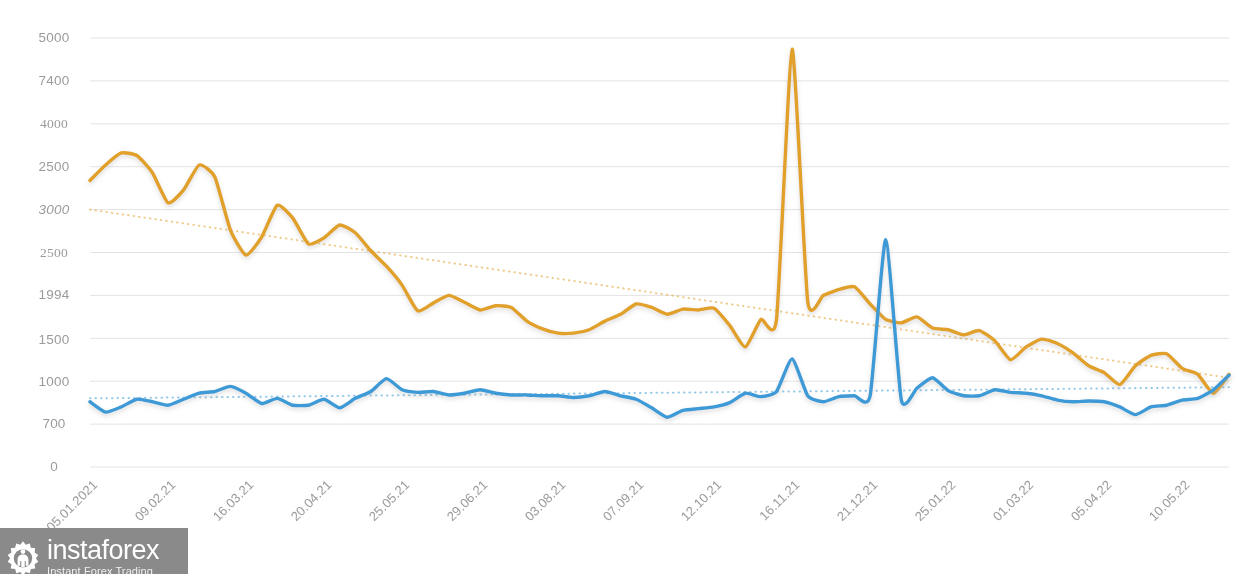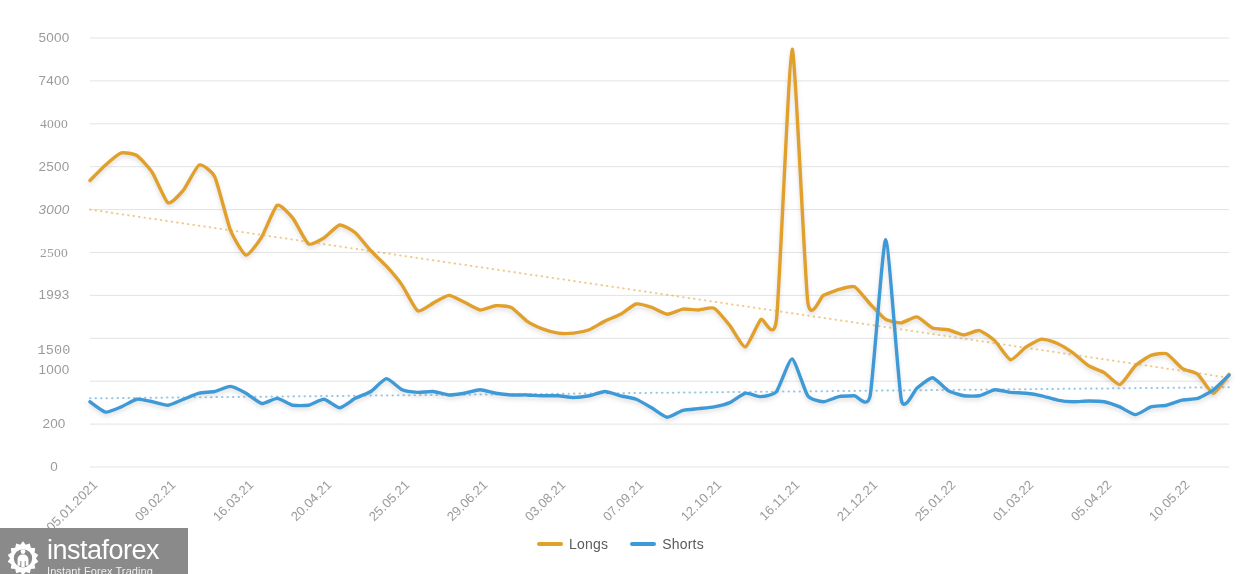--- a/index.html
+++ b/index.html
@@ -162,24 +162,24 @@
         <line x1="90" y1="398.36" x2="1229" y2="387.206" stroke="#3d9ad6" stroke-width="2" stroke-linecap="round" stroke-dasharray="0.5 5" opacity="0.55" fill="none"></line>
       </g>
     <g id="series-lines">
         <path d="M 90.00 180.43 C 91.43 179.01, 102.74 167.50, 105.60 164.98 C 108.46 162.47, 118.34 153.84, 121.21 152.97 C 124.07 152.11, 133.95 153.74, 136.81 155.55 C 139.67 157.35, 149.55 168.38, 152.41 172.71 C 155.27 177.03, 165.15 201.16, 168.01 202.74 C 170.87 204.31, 180.76 193.33, 183.62 189.87 C 186.48 186.41, 196.36 166.16, 199.22 164.98 C 202.08 163.80, 211.96 171.02, 214.82 177.00 C 217.68 182.97, 227.56 223.03, 230.42 230.19 C 233.29 237.35, 243.17 254.44, 246.03 255.07 C 248.89 255.70, 258.77 241.62, 261.63 237.06 C 264.49 232.49, 274.37 207.04, 277.23 205.31 C 280.09 203.58, 289.98 214.64, 292.84 218.18 C 295.70 221.72, 305.58 242.11, 308.44 243.92 C 311.30 245.73, 321.18 239.64, 324.04 237.91 C 326.90 236.18, 336.78 225.52, 339.64 225.04 C 342.50 224.57, 352.39 230.41, 355.25 232.77 C 358.11 235.13, 367.99 247.72, 370.85 250.78 C 373.71 253.85, 383.59 263.08, 386.45 266.23 C 389.31 269.37, 399.19 281.01, 402.05 285.10 C 404.92 289.19, 414.80 309.19, 417.66 310.84 C 420.52 312.50, 430.40 304.54, 433.26 303.12 C 436.12 301.71, 446.00 295.48, 448.86 295.40 C 451.72 295.32, 461.61 300.93, 464.47 302.26 C 467.33 303.60, 477.21 309.67, 480.07 309.99 C 482.93 310.30, 492.81 305.93, 495.67 305.70 C 498.53 305.46, 508.41 306.00, 511.27 307.41 C 514.13 308.83, 524.02 319.17, 526.88 321.14 C 529.74 323.11, 539.62 327.76, 542.48 328.86 C 545.34 329.96, 555.22 332.76, 558.08 333.15 C 560.94 333.55, 570.82 333.47, 573.68 333.15 C 576.55 332.84, 586.43 330.82, 589.29 329.72 C 592.15 328.62, 602.03 322.56, 604.89 321.14 C 607.75 319.72, 617.63 315.85, 620.49 314.28 C 623.35 312.70, 633.24 304.61, 636.10 303.98 C 638.96 303.35, 648.84 306.47, 651.70 307.41 C 654.56 308.36, 664.44 314.12, 667.30 314.28 C 670.16 314.43, 680.04 309.52, 682.90 309.13 C 685.76 308.73, 695.65 310.06, 698.51 309.99 C 701.37 309.91, 711.25 306.85, 714.11 308.27 C 716.97 309.69, 726.85 321.89, 729.71 325.43 C 732.57 328.97, 742.45 347.43, 745.32 346.88 C 748.18 346.33, 758.06 321.94, 760.92 319.42 C 763.78 316.91, 773.66 344.20, 776.52 319.42 C 779.38 294.65, 789.26 50.81, 792.12 49.15 C 794.98 47.50, 804.87 278.83, 807.73 301.41 C 810.59 323.98, 820.47 296.50, 823.33 295.40 C 826.19 294.30, 836.07 290.18, 838.93 289.39 C 841.79 288.61, 851.67 285.48, 854.53 286.82 C 857.39 288.16, 867.28 300.99, 870.14 303.98 C 873.00 306.97, 882.88 317.69, 885.74 319.42 C 888.60 321.15, 898.48 323.09, 901.34 322.86 C 904.20 322.62, 914.08 316.38, 916.95 316.85 C 919.81 317.32, 929.69 326.82, 932.55 328.00 C 935.41 329.18, 945.29 329.09, 948.15 329.72 C 951.01 330.35, 960.89 334.79, 963.75 334.87 C 966.61 334.95, 976.50 330.03, 979.36 330.58 C 982.22 331.13, 992.10 338.20, 994.96 340.87 C 997.82 343.55, 1007.70 359.20, 1010.56 359.75 C 1013.42 360.30, 1023.30 348.77, 1026.16 346.88 C 1029.02 344.99, 1038.91 339.47, 1041.77 339.16 C 1044.63 338.84, 1054.51 342.19, 1057.37 343.45 C 1060.23 344.71, 1070.11 350.84, 1072.97 352.89 C 1075.83 354.93, 1085.71 363.95, 1088.58 365.76 C 1091.44 367.56, 1101.32 370.89, 1104.18 372.62 C 1107.04 374.35, 1116.92 385.26, 1119.78 384.63 C 1122.64 384.00, 1132.52 368.43, 1135.38 365.76 C 1138.24 363.08, 1148.13 356.56, 1150.99 355.46 C 1153.85 354.36, 1163.73 352.56, 1166.59 353.74 C 1169.45 354.92, 1179.33 366.44, 1182.19 368.33 C 1185.05 370.22, 1194.93 372.06, 1197.79 374.34 C 1200.66 376.62, 1210.54 393.21, 1213.40 393.21 C 1216.26 393.21, 1227.57 376.07, 1229.00 374.34" fill="none" stroke="#e0a02a" stroke-width="3.4" stroke-linecap="round" stroke-linejoin="round" filter="url(#lineShadow)"></path>
         <path d="M 90.00 401.79 C 91.43 402.74, 102.74 411.62, 105.60 412.09 C 108.46 412.56, 118.34 408.12, 121.21 406.94 C 124.07 405.76, 133.95 399.69, 136.81 399.22 C 139.67 398.75, 149.55 401.24, 152.41 401.79 C 155.27 402.34, 165.15 405.46, 168.01 405.22 C 170.87 404.99, 180.76 400.32, 183.62 399.22 C 186.48 398.12, 196.36 393.92, 199.22 393.21 C 202.08 392.50, 211.96 392.13, 214.82 391.50 C 217.68 390.87, 227.56 386.19, 230.42 386.35 C 233.29 386.51, 243.17 391.64, 246.03 393.21 C 248.89 394.78, 258.77 403.04, 261.63 403.51 C 264.49 403.98, 274.37 398.20, 277.23 398.36 C 280.09 398.52, 289.98 404.59, 292.84 405.22 C 295.70 405.85, 305.58 405.77, 308.44 405.22 C 311.30 404.67, 321.18 398.98, 324.04 399.22 C 326.90 399.45, 336.78 407.88, 339.64 407.80 C 342.50 407.72, 352.39 399.85, 355.25 398.36 C 358.11 396.87, 367.99 393.30, 370.85 391.50 C 373.71 389.69, 383.59 378.78, 386.45 378.63 C 389.31 378.47, 399.19 388.52, 402.05 389.78 C 404.92 391.04, 414.80 392.20, 417.66 392.35 C 420.52 392.51, 430.40 391.26, 433.26 391.50 C 436.12 391.73, 446.00 394.77, 448.86 394.93 C 451.72 395.09, 461.61 393.68, 464.47 393.21 C 467.33 392.74, 477.21 389.78, 480.07 389.78 C 482.93 389.78, 492.81 392.74, 495.67 393.21 C 498.53 393.68, 508.41 394.77, 511.27 394.93 C 514.13 395.09, 524.02 394.85, 526.88 394.93 C 529.74 395.01, 539.62 395.71, 542.48 395.79 C 545.34 395.86, 555.22 395.63, 558.08 395.79 C 560.94 395.94, 570.82 397.50, 573.68 397.50 C 576.55 397.50, 586.43 396.34, 589.29 395.79 C 592.15 395.24, 602.03 391.50, 604.89 391.50 C 607.75 391.50, 617.63 395.08, 620.49 395.79 C 623.35 396.49, 633.24 398.12, 636.10 399.22 C 638.96 400.32, 648.84 406.15, 651.70 407.80 C 654.56 409.45, 664.44 417.00, 667.30 417.24 C 670.16 417.47, 680.04 411.16, 682.90 410.37 C 685.76 409.59, 695.65 408.97, 698.51 408.66 C 701.37 408.34, 711.25 407.49, 714.11 406.94 C 716.97 406.39, 726.85 403.91, 729.71 402.65 C 732.57 401.39, 742.45 393.76, 745.32 393.21 C 748.18 392.66, 758.06 396.80, 760.92 396.64 C 763.78 396.49, 773.66 394.96, 776.52 391.50 C 779.38 388.04, 789.26 358.50, 792.12 358.89 C 794.98 359.29, 804.87 391.85, 807.73 395.79 C 810.59 399.72, 820.47 401.71, 823.33 401.79 C 826.19 401.87, 836.07 397.19, 838.93 396.64 C 841.79 396.09, 851.67 395.86, 854.53 395.79 C 857.39 395.71, 867.28 410.10, 870.14 395.79 C 873.00 381.47, 882.88 239.24, 885.74 239.63 C 888.60 240.02, 898.48 386.47, 901.34 400.08 C 904.20 413.68, 914.08 390.11, 916.95 388.06 C 919.81 386.02, 929.69 377.53, 932.55 377.77 C 935.41 378.00, 945.29 388.99, 948.15 390.64 C 951.01 392.29, 960.89 395.31, 963.75 395.79 C 966.61 396.26, 976.50 396.34, 979.36 395.79 C 982.22 395.24, 992.10 390.09, 994.96 389.78 C 997.82 389.47, 1007.70 392.04, 1010.56 392.35 C 1013.42 392.67, 1023.30 392.90, 1026.16 393.21 C 1029.02 393.53, 1038.91 395.16, 1041.77 395.79 C 1044.63 396.42, 1054.51 399.53, 1057.37 400.08 C 1060.23 400.63, 1070.11 401.71, 1072.97 401.79 C 1075.83 401.87, 1085.71 400.93, 1088.58 400.93 C 1091.44 400.93, 1101.32 401.24, 1104.18 401.79 C 1107.04 402.34, 1116.92 405.76, 1119.78 406.94 C 1122.64 408.12, 1132.52 414.66, 1135.38 414.66 C 1138.24 414.66, 1148.13 407.81, 1150.99 406.94 C 1153.85 406.07, 1163.73 405.85, 1166.59 405.22 C 1169.45 404.59, 1179.33 400.71, 1182.19 400.08 C 1185.05 399.45, 1194.93 399.30, 1197.79 398.36 C 1200.66 397.42, 1210.54 391.90, 1213.40 389.78 C 1216.26 387.66, 1227.57 376.53, 1229.00 375.19" fill="none" stroke="#3d9ad6" stroke-width="3.4" stroke-linecap="round" stroke-linejoin="round" filter="url(#lineShadow)"></path>
       </g>
   </svg>
 
   <div id="y-axis-labels">
       <div class="ytick" style="top: 467px;">0</div>
-      <div class="ytick" style="top: 424.1px;">200</div>
-      <div class="ytick" style="top: 370px;">1000</div>
-      <div class="ytick" style="top: 351px; font-family: Liberation Mono, monospace;">1500</div>
-      <div class="ytick" style="top: 295.4px;">1993</div>
+      <div class="ytick" style="top: 424.1px;">700</div>
+      <div class="ytick" style="top: 382px;">1000</div>
+      <div class="ytick" style="top: 340px;">1500</div>
+      <div class="ytick" style="top: 295.4px;">1994</div>
       <div class="ytick" style="top: 252.5px; font-family: Liberation Serif, serif;">2500</div>
       <div class="ytick" style="top: 209.6px; font-style: italic;">3000</div>
       <div class="ytick" style="top: 166.7px;">2500</div>
       <div class="ytick" style="top: 123.8px; font-family: Liberation Serif, serif;">4000</div>
       <div class="ytick" style="top: 80.9px;">7400</div>
       <div class="ytick" style="top: 38px;">5000</div>
     </div>
   <div id="x-axis-labels">
       <div class="xtick" style="left: -110px; top: 477px; width: 200px;">05.01.2021</div>
       <div class="xtick" style="left: -31.9863px; top: 477px; width: 200px;">09.02.21</div>
@@ -191,30 +191,20 @@
       <div class="xtick" style="left: 436.096px; top: 477px; width: 200px;">07.09.21</div>
       <div class="xtick" style="left: 514.11px; top: 477px; width: 200px;">12.10.21</div>
       <div class="xtick" style="left: 592.123px; top: 477px; width: 200px;">16.11.21</div>
       <div class="xtick" style="left: 670.137px; top: 477px; width: 200px;">21.12.21</div>
       <div class="xtick" style="left: 748.151px; top: 477px; width: 200px;">25.01.22</div>
       <div class="xtick" style="left: 826.164px; top: 477px; width: 200px;">01.03.22</div>
       <div class="xtick" style="left: 904.178px; top: 477px; width: 200px;">05.04.22</div>
       <div class="xtick" style="left: 982.192px; top: 477px; width: 200px;">10.05.22</div>
     </div>
 
-  <div id="legend">
-    <div class="legend-item">
-      <span class="legend-swatch" style="background:#e0a02a"></span>
-      <span class="legend-label">Longs</span>
-    </div>
-    <div class="legend-item">
-      <span class="legend-swatch" style="background:#3d9ad6"></span>
-      <span class="legend-label">Shorts</span>
-    </div>
-  </div>
 
   <div id="watermark">
     <svg class="wm-logo" viewBox="0 0 100 100">
       <g fill="#ffffff">
         <path d="M50 4 L58 14 L70 10 L73 23 L86 24 L84 37 L95 44 L88 54 L95 64 L84 71 L86 84 L73 85 L70 98 L58 94 L50 104 L42 94 L30 98 L27 85 L14 84 L16 71 L5 64 L12 54 L5 44 L16 37 L14 24 L27 23 L30 10 L42 14 Z"></path>
       </g>
       <circle cx="50" cy="54" r="27" fill="#8a8a8a"></circle>
       <circle cx="50" cy="34" r="7" fill="#ffffff"></circle>
       <path d="M50 43 C40 43 34 49 34 58 L34 76 L42 76 L42 62 L45 62 L45 80 L55 80 L55 62 L58 62 L58 76 L66 76 L66 58 C66 49 60 43 50 43 Z" fill="#ffffff"></path>
     </svg>

